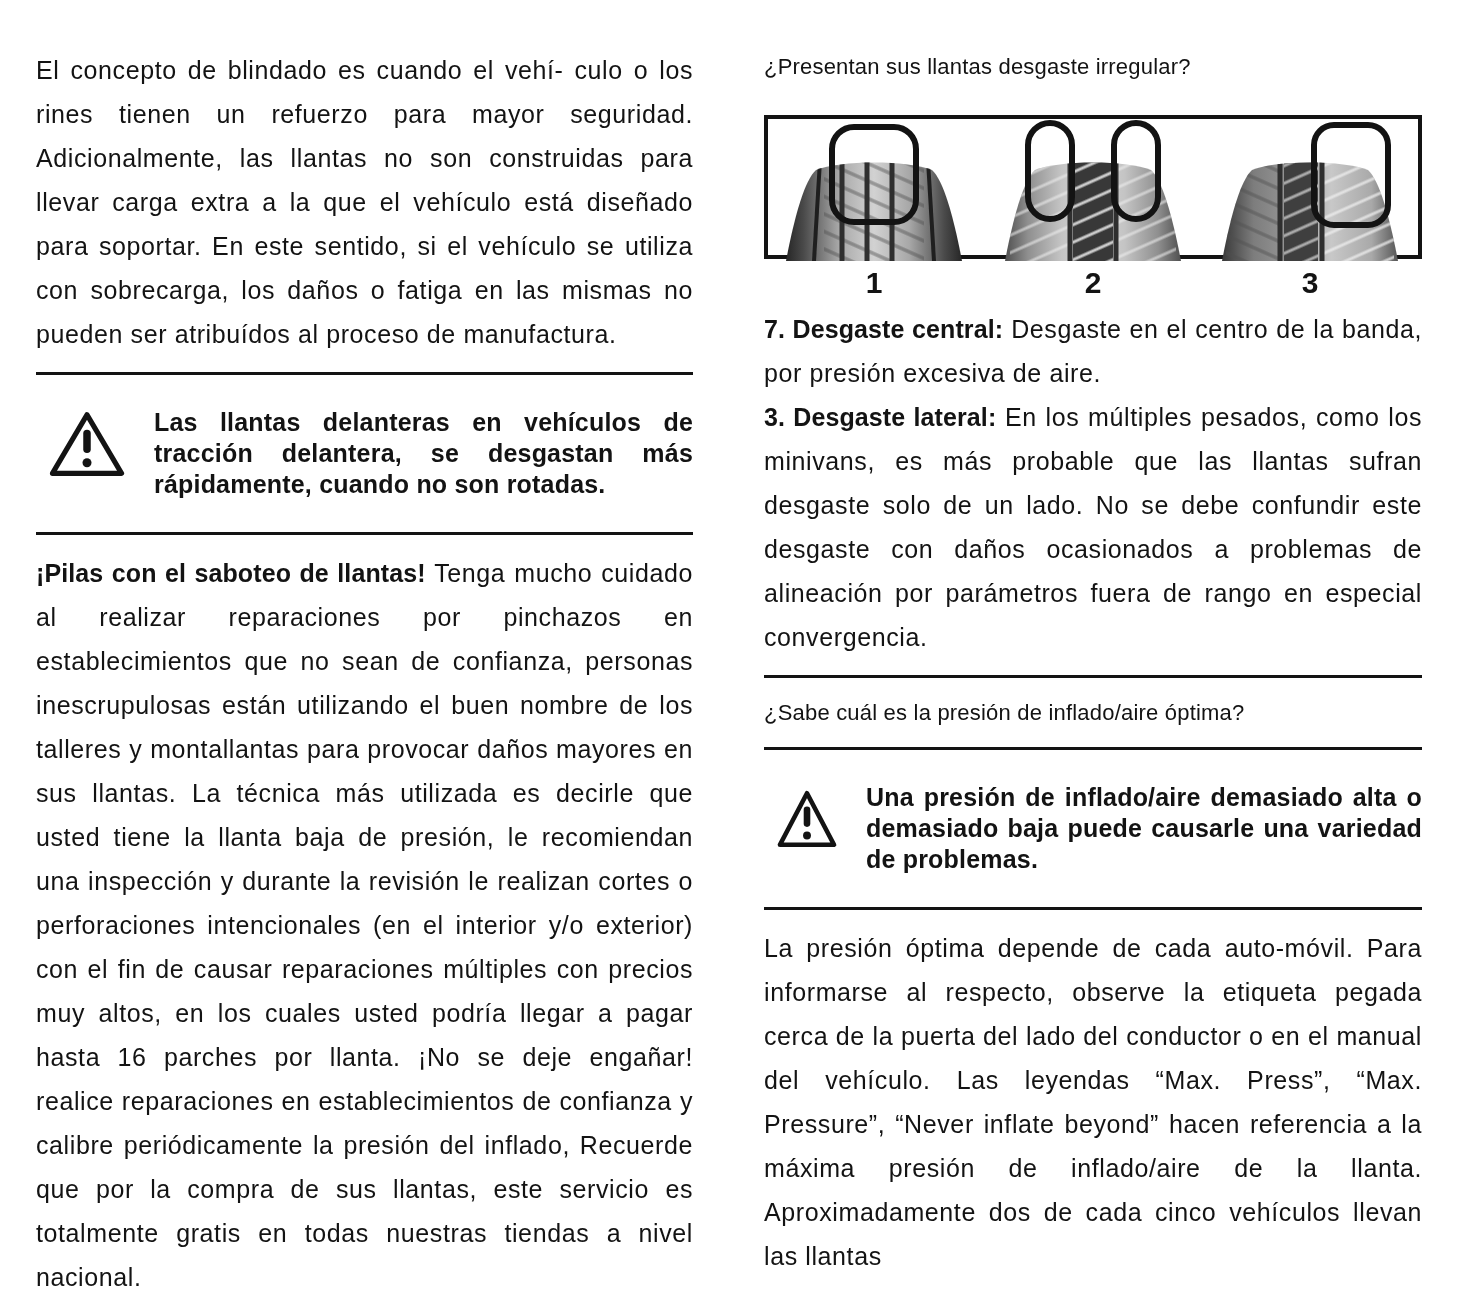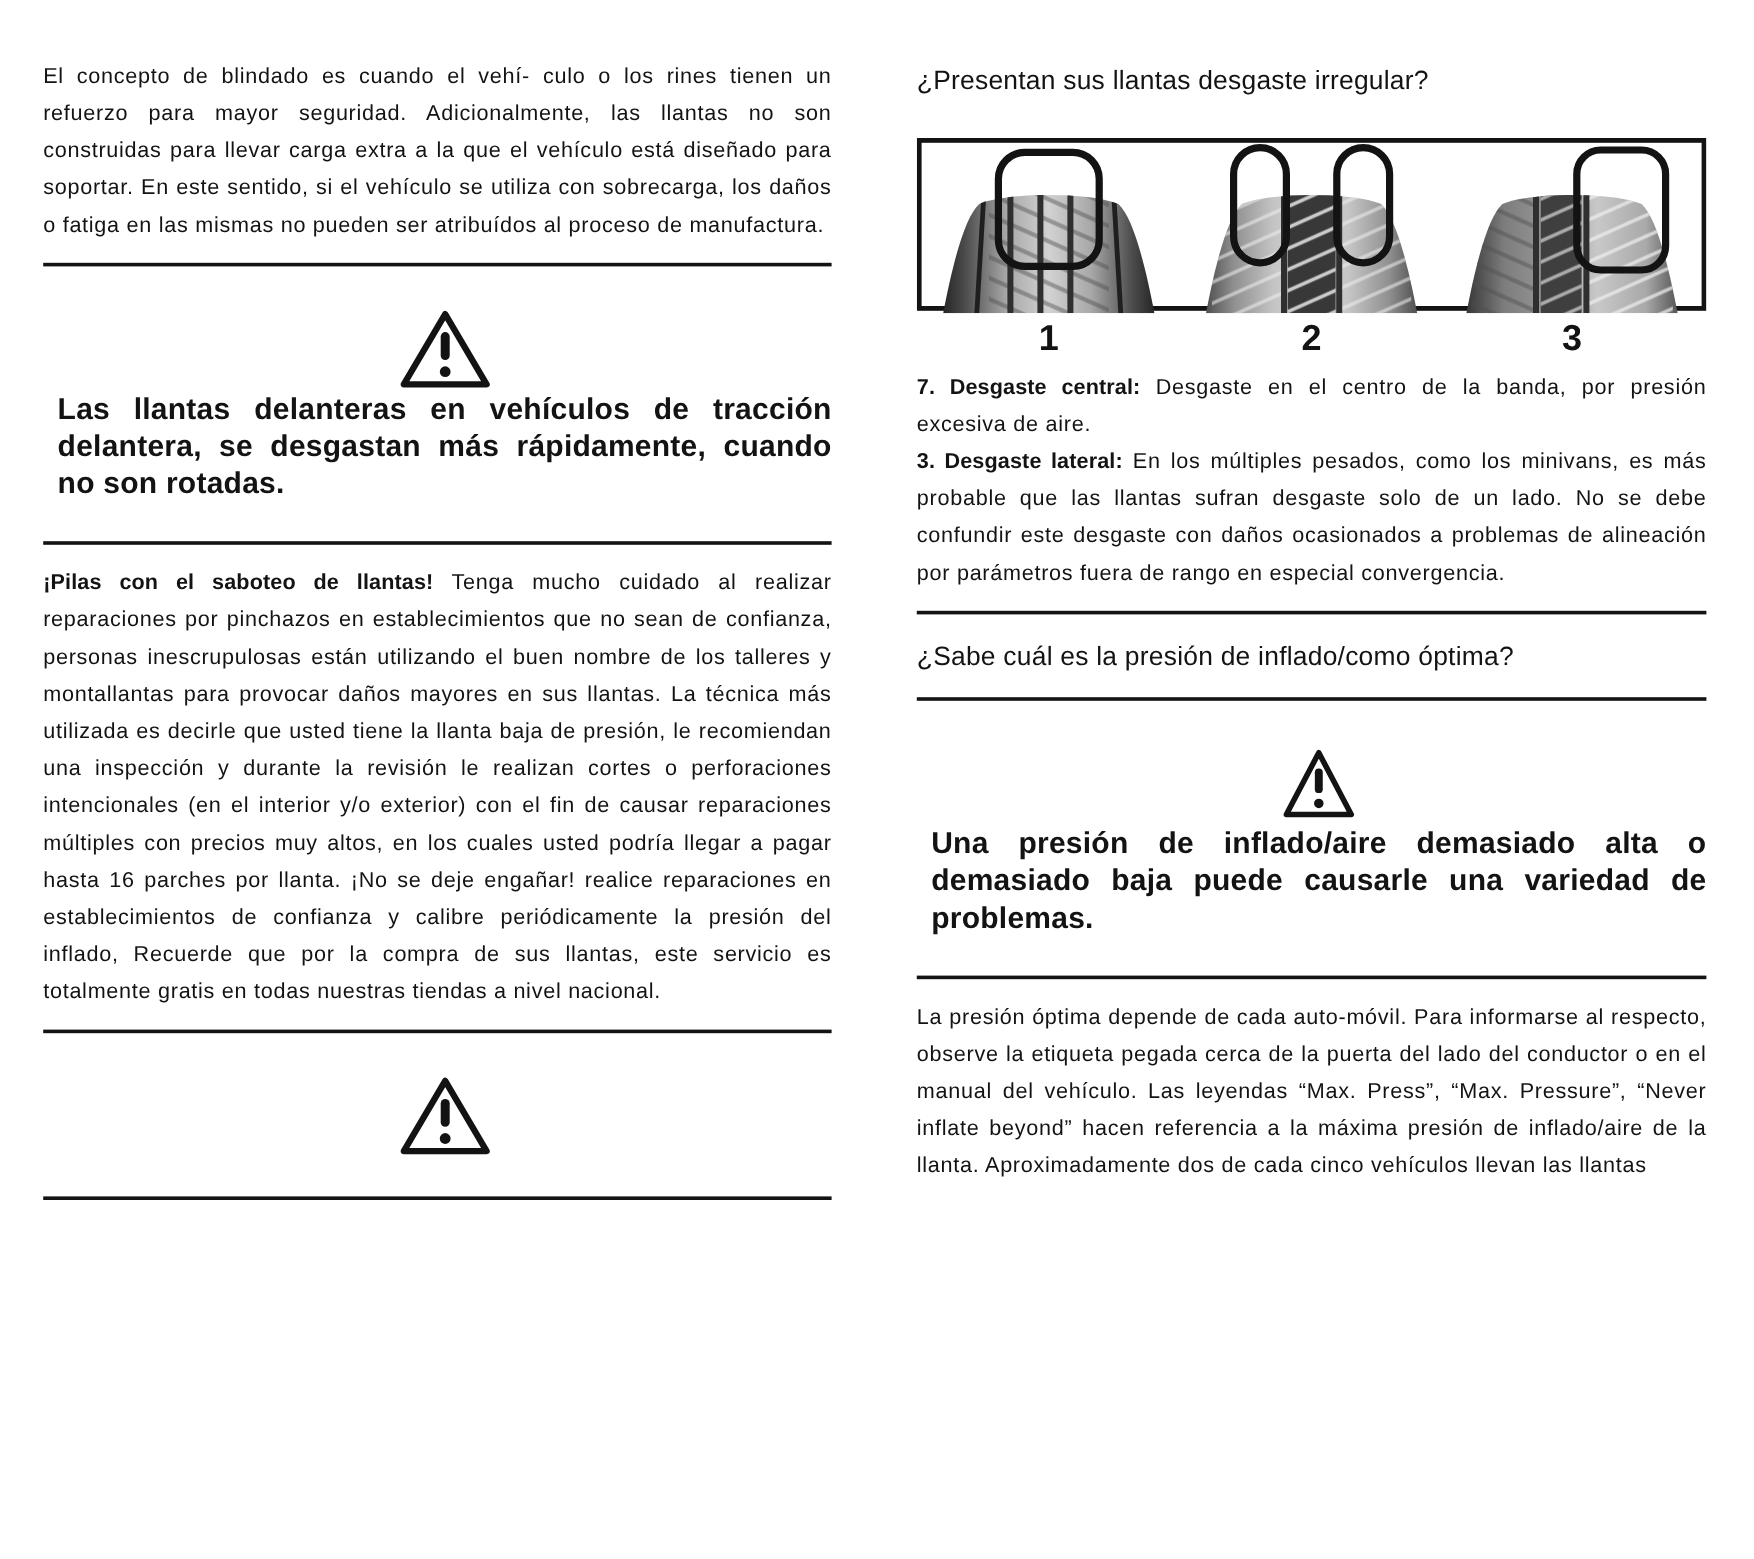--- a/index.html
+++ b/index.html
@@ -14,40 +14,40 @@
   .page {
     display: grid;
     grid-template-columns: 657px 658px;
     column-gap: 71px;
     padding: 48px 38px 0 36px;
   }
   .col { min-width: 0; }
 
   p.body {
     margin: 0;
-    font-size: 18px;
-    line-height: 31px;
+    font-size: 25px;
+    line-height: 44px;
     letter-spacing: 0.6px;
     text-align: justify;
     font-weight: 400;
   }
   .lead { font-weight: 700; letter-spacing: 0.1px; }
 
   .rule {
     border: none;
     border-top: 3px solid #131313;
     margin: 0;
   }
   .sp-rule { margin: 16px 0; }
 
   .warn {
     display: flex;
-    align-items: center;
+    align-items: flex-start;
+    gap: 28px;
     padding: 16px 0 16px 12px;
-    flex-direction: column;
   }
   .warn svg { flex: 0 0 auto; margin-top: 2px; }
   .warn .txt {
     font-size: 25px;
     line-height: 31px;
     font-weight: 700;
     text-align: justify;
     letter-spacing: 0.2px;
   }
 
@@ -220,21 +220,21 @@
       </div>
     </div>
 
     <p class="body wear-item mt0"><span class="lead">7. Desgaste central:</span><span> </span><span>Desgaste en el centro de la banda, por presión excesiva de aire.</span></p>
 
 
     <p class="body wear-item"><span class="lead">3. Desgaste lateral:</span><span> </span><span>En los múltiples pesados, como los minivans, es más probable que las llantas sufran desgaste solo de un lado. No se debe confundir este desgaste con daños ocasionados a problemas de alineación por parámetros fuera de rango en especial convergencia.</span></p>
 
     <hr class="rule sp-rule">
 
-    <h2 class="heading">¿Sabe cuál es la presión de inflado/como óptima?</h2>
+    <h2 class="heading">¿Sabe cuál es la presión de inflado/aire óptima?</h2>
 
     <hr class="rule sp-rule">
 
     <div class="warn">
       <svg width="62" height="70" viewBox="0 0 94 92">
         <path d="M47,7 L88,85 L6,85 Z" fill="none" stroke="#131313" stroke-width="7" stroke-linejoin="round"></path>
         <rect x="42" y="27" width="10" height="31" rx="5" fill="#131313"></rect>
         <circle cx="47" cy="71" r="6" fill="#131313"></circle>
       </svg>
       <div class="txt">Una presión de inflado/aire demasiado alta o demasiado baja puede causarle una variedad de problemas.</div>

